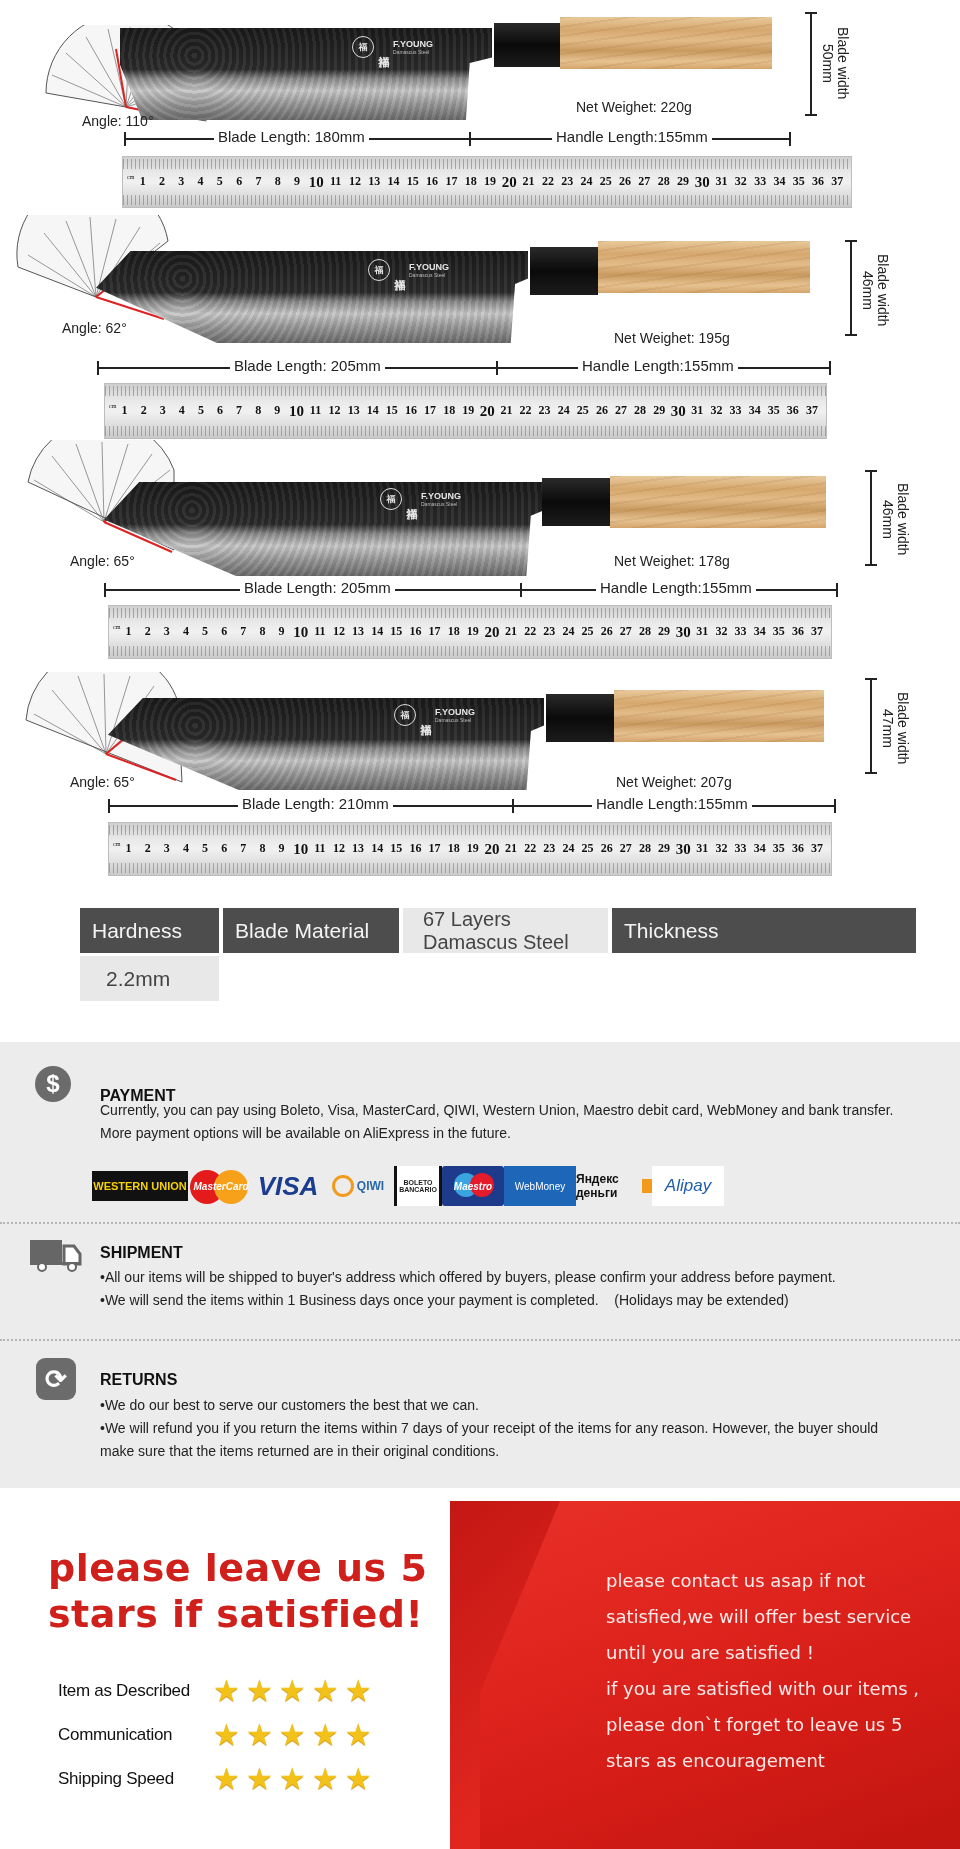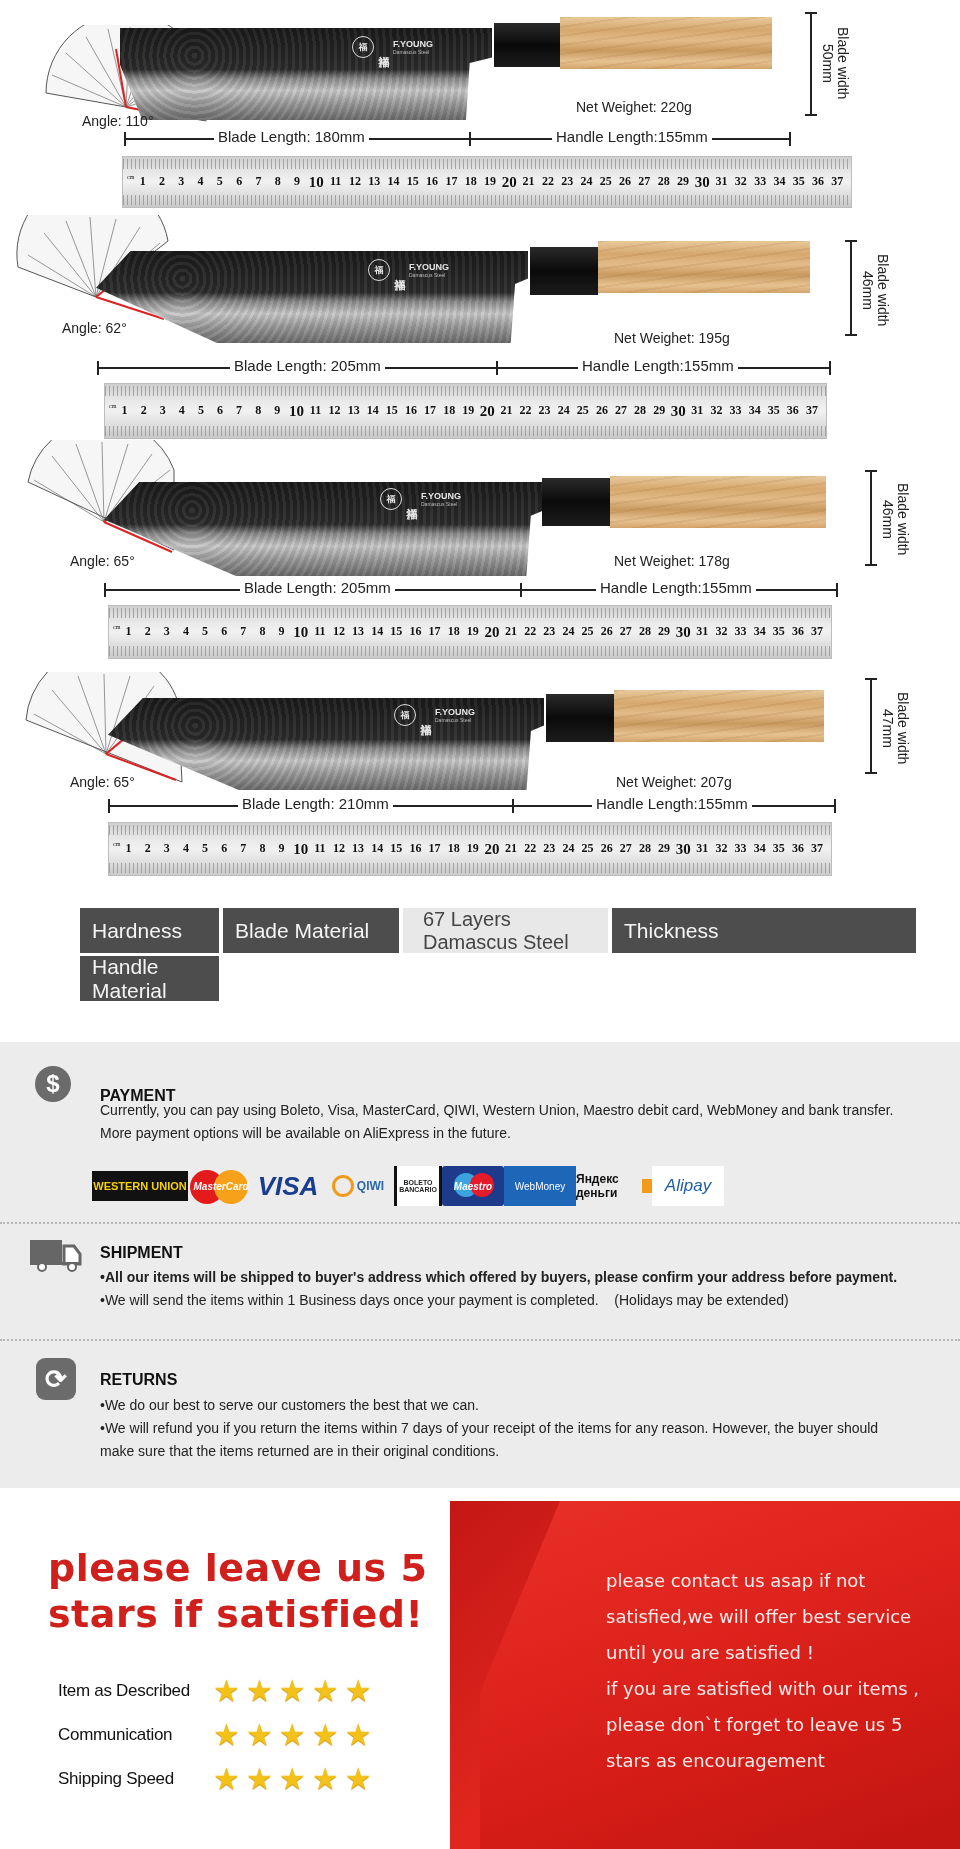--- a/index.html
+++ b/index.html
@@ -404,21 +404,21 @@
         <span style="width: 19.1351px;">37</span>
       </div>
   </div>
 </div>
 
 <div class="spec-table">
   <div class="spec-cell spec-key">Hardness</div>
   <div class="spec-cell spec-key">Blade Material</div>
   <div class="spec-cell spec-val wide">67 Layers Damascus Steel</div>
   <div class="spec-cell spec-key">Thickness</div>
-  <div class="spec-cell spec-key">Handle Material</div>
+  <div class="spec-cell spec-val">2.2mm</div>
 </div>
 
 <div class="info-bg"></div>
 
 <div class="sec-icon" style="left:35px;top:1066px;width:36px;height:36px;border-radius:50%;font-size:24px;">$</div>
 <div class="sec-title" style="left:100px;top:1087px;">PAYMENT</div>
 <div class="sec-text" style="left:100px;top:1099px;width:800px;">Currently, you can pay using Boleto, Visa, MasterCard, QIWI, Western Union, Maestro debit card, WebMoney and bank transfer. More payment options will be available on AliExpress in the future.</div>
 <div class="pay-logos">
   <div class="logo" style="width:96px;height:30px;background:#111;color:#f5d100;font-size:11px;line-height:11px;text-align:center;flex-direction:column;">
       <span>WESTERN UNION</span>
@@ -454,21 +454,21 @@
 <div class="divider" style="top:1222px;"></div>
 
 <svg class="abs" style="left:30px;top:1240px" width="52" height="32" viewBox="0 0 52 32">
   <rect x="0" y="0" width="32" height="22" fill="#666"></rect>
   <path d="M34 6 H44 L50 14 V24 H34 Z" fill="#fff" stroke="#666" stroke-width="3"></path>
   <rect x="0" y="22" width="50" height="3" fill="#666"></rect>
   <circle cx="12" cy="27" r="4" fill="#fff" stroke="#666" stroke-width="2"></circle>
   <circle cx="42" cy="27" r="4" fill="#fff" stroke="#666" stroke-width="2"></circle>
 </svg>
 <div class="sec-title" style="left:100px;top:1244px;">SHIPMENT</div>
-<div class="sec-text" style="left:100px;top:1266px;width:840px;font-weight:bold;">•All our items will be shipped to buyer's address which offered by buyers, please confirm your address before payment.</div>
+<div class="sec-text" style="left:100px;top:1266px;width:840px;">•All our items will be shipped to buyer's address which offered by buyers, please confirm your address before payment.</div>
 <div class="sec-text" style="left:100px;top:1289px;width:840px;white-space:pre;">•We will send the items within 1 Business days once your payment is completed.    (Holidays may be extended)</div>
 
 <div class="divider" style="top:1339px;"></div>
 
 <div class="sec-icon" style="left:36px;top:1358px;width:40px;height:42px;border-radius:9px;font-size:26px;">⟳</div>
 <div class="sec-title" style="left:100px;top:1371px;">RETURNS</div>
 <div class="sec-text" style="left:100px;top:1394px;width:840px;">•We do our best to serve our customers the best that we can.</div>
 <div class="sec-text" style="left:100px;top:1417px;width:800px;">•We will refund you if you return the items within 7 days of your receipt of the items for any reason. However, the buyer should make sure that the items returned are in their original conditions.</div>
 
 <div class="red-box"></div>

